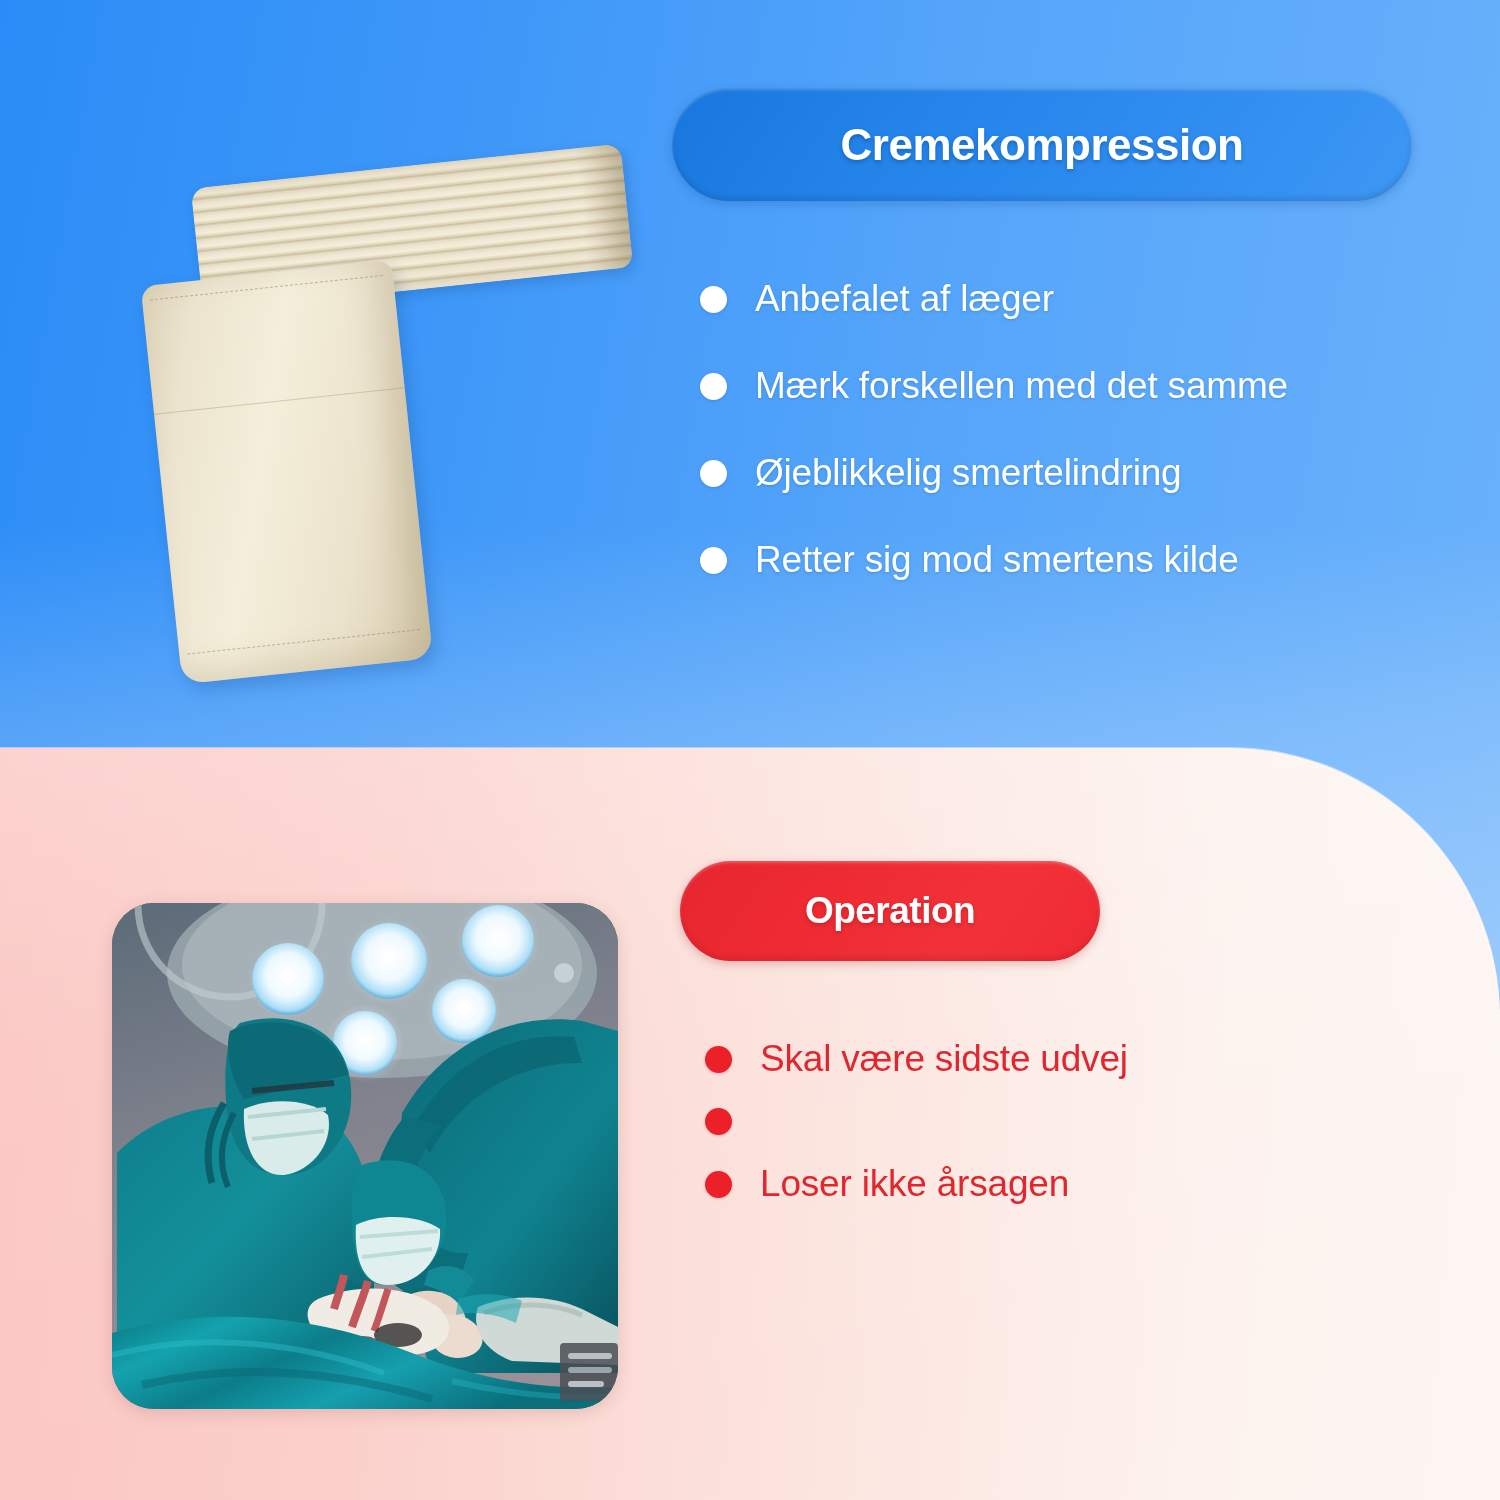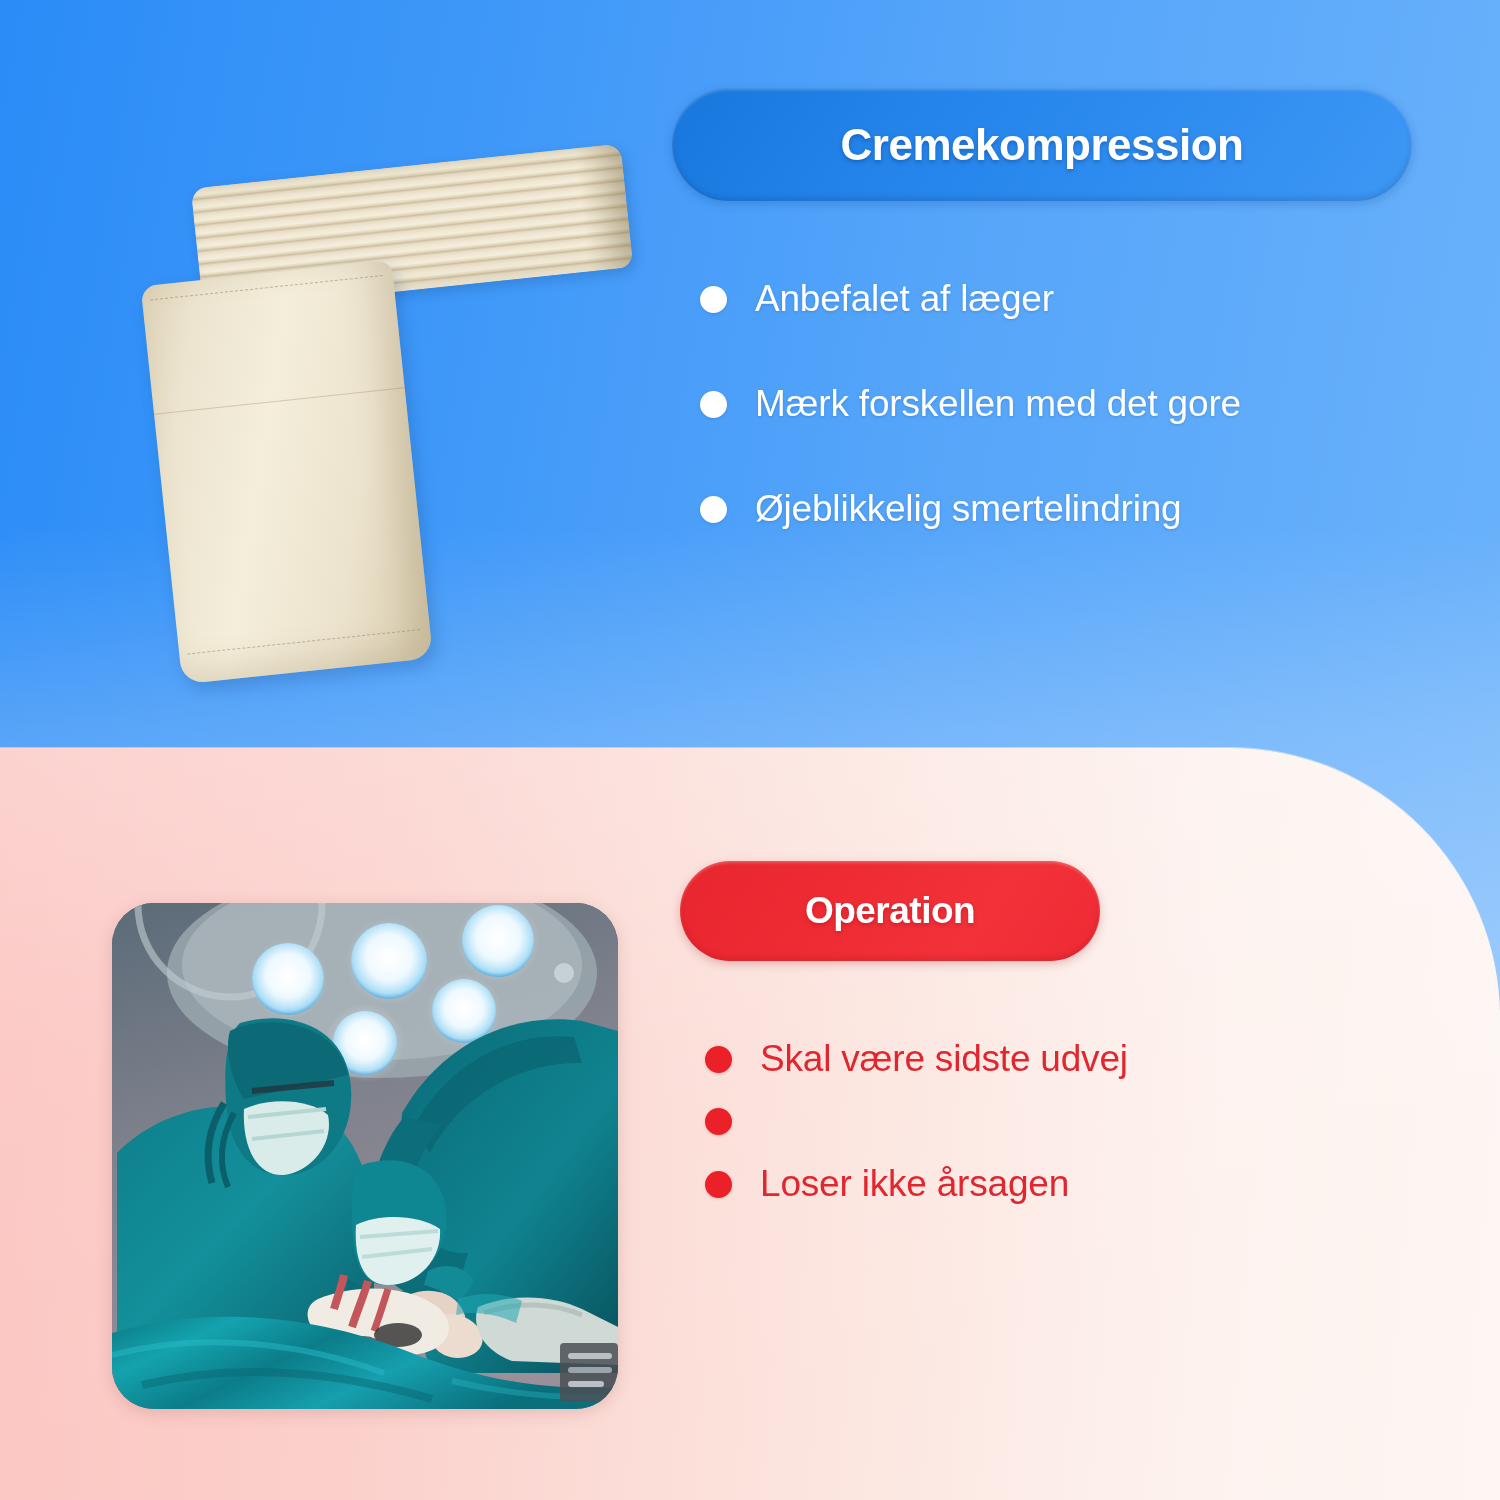--- a/index.html
+++ b/index.html
@@ -154,21 +154,21 @@
                 inset 0 -3px 6px rgba(120,0,10,0.18);
     text-shadow: 0 2px 4px rgba(130,10,20,0.32);
   }
 
   
   .bullets {
     position: absolute;
     display: flex;
     flex-direction: column;
   }
-  .bullets-blue { left: 700px; top: 278px; width: 760px; gap: 63px; }
+  .bullets-blue { left: 700px; top: 278px; width: 760px; gap: 45px; }
   .bullets-red  { left: 705px; top: 1038px; width: 760px; gap: 28px; }
 
   .bullet-row {
     display: flex;
     align-items: center;
     gap: 28px;
   }
   .dot {
     flex: 0 0 auto;
     width: 27px; height: 27px;
@@ -209,25 +209,29 @@
     <span>Cremekompression</span>
   </div>
 
   <div class="bullets bullets-blue">
     <div class="bullet-row">
       <span class="dot dot-white"></span>
       <span class="bullet-text text-white">Anbefalet af læger</span>
     </div>
     <div class="bullet-row">
       <span class="dot dot-white"></span>
-      <span class="bullet-text text-white">Mærk forskellen med det gore</span>
+      <span class="bullet-text text-white">Mærk forskellen med det samme</span>
     </div>
     <div class="bullet-row">
       <span class="dot dot-white"></span>
       <span class="bullet-text text-white">Øjeblikkelig smertelindring</span>
+    </div>
+    <div class="bullet-row">
+      <span class="dot dot-white"></span>
+      <span class="bullet-text text-white">Retter sig mod smertens kilde</span>
     </div>
   </div>
 
   <div class="panel-pink"></div>
 
   <div class="photo">
     <svg viewBox="0 0 506 506" preserveAspectRatio="xMidYMid slice">
       <defs>
         <linearGradient id="wallG" x1="0" y1="0" x2="0.3" y2="1">
           <stop offset="0%" stop-color="#5b6b78"></stop>

